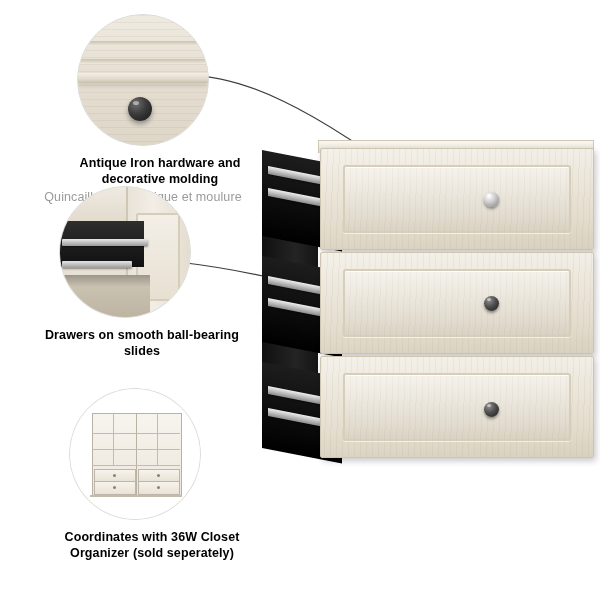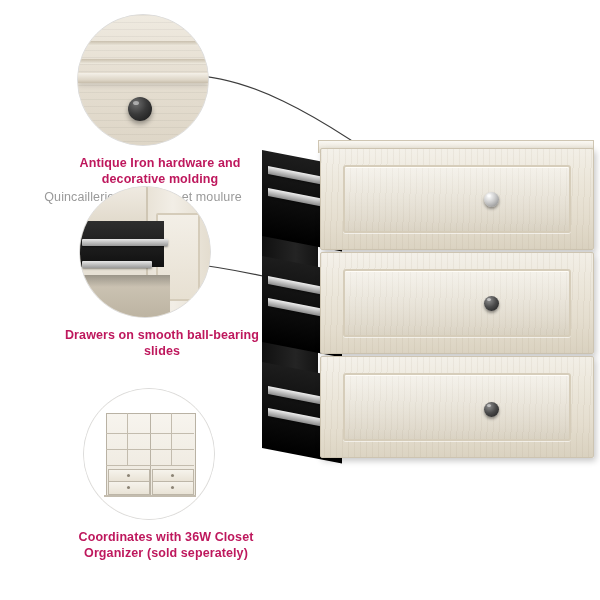--- a/index.html
+++ b/index.html
@@ -34,37 +34,37 @@
     margin: 0 auto;
     overflow: hidden;
     position: relative;
     border: 1px solid #dcdcdc;
     background: #e9e3d8;
   }
   .feature .caption-en {
     margin-top: 9px;
     font-size: 12.5px;
     font-weight: bold;
-    color: #be185d;
+    color: #000000;
     line-height: 1.28;
     letter-spacing: .1px;
     margin-left: 34px;
   }
   .feature .caption-fr {
     margin-top: 2px;
     font-size: 12.5px;
     color: #9a9a9a;
     line-height: 1.28;
     letter-spacing: .1px;
   }
 
   
   #feature-hardware { left: 28px; top: 14px; }
-  #feature-slides  { left: 30px; top: 186px; }
-  #feature-organizer { left: 34px; top: 388px; }
+  #feature-slides  { left: 10px; top: 186px; }
+  #feature-organizer { left: 20px; top: 388px; }
 
   
   .wood-h {
     position: absolute;
     inset: 0;
     background:
       repeating-linear-gradient(180deg,
         rgba(0,0,0,0.045) 0px, rgba(0,0,0,0.045) 1px,
         rgba(255,255,255,0) 1px, rgba(255,255,255,0) 7px),
       linear-gradient(180deg, #efeae0 0%, #e6dfd2 45%, #ded6c7 100%);

